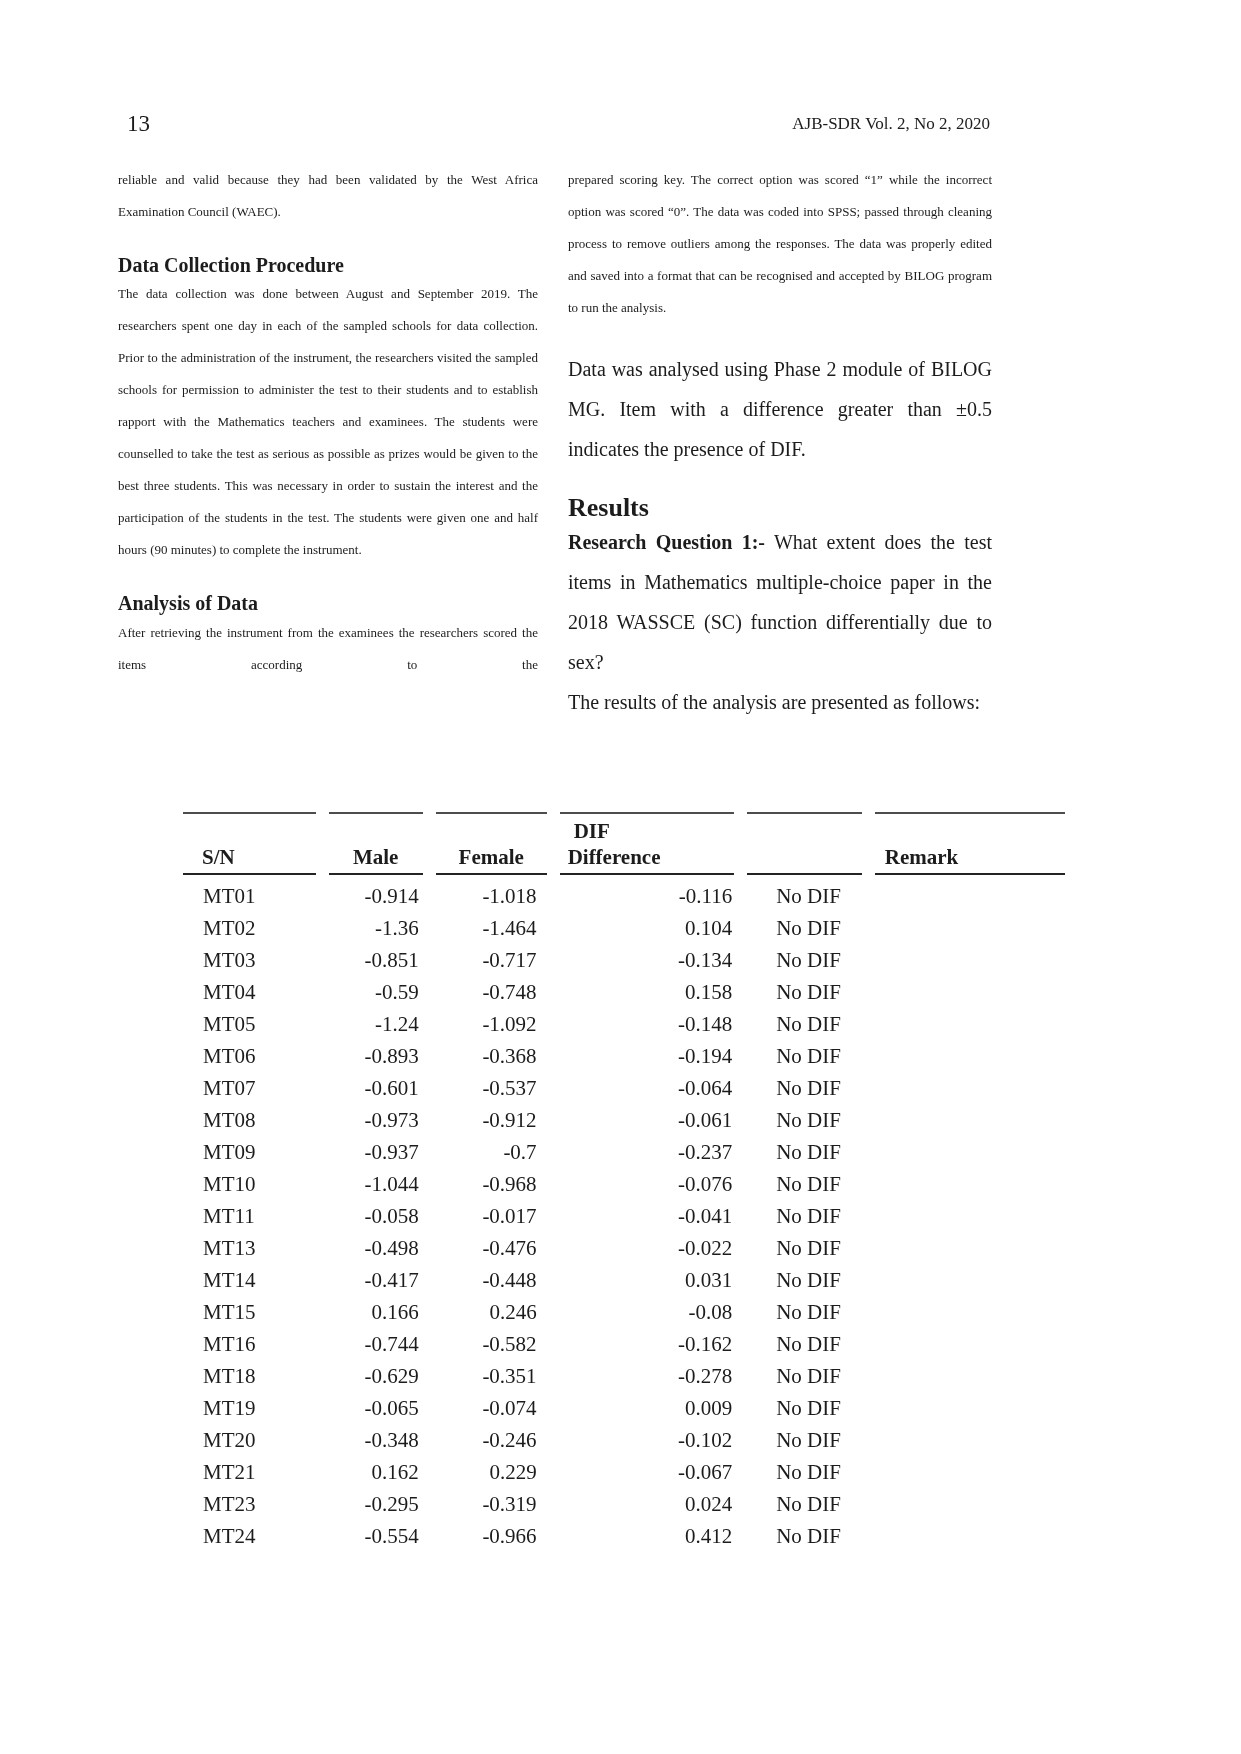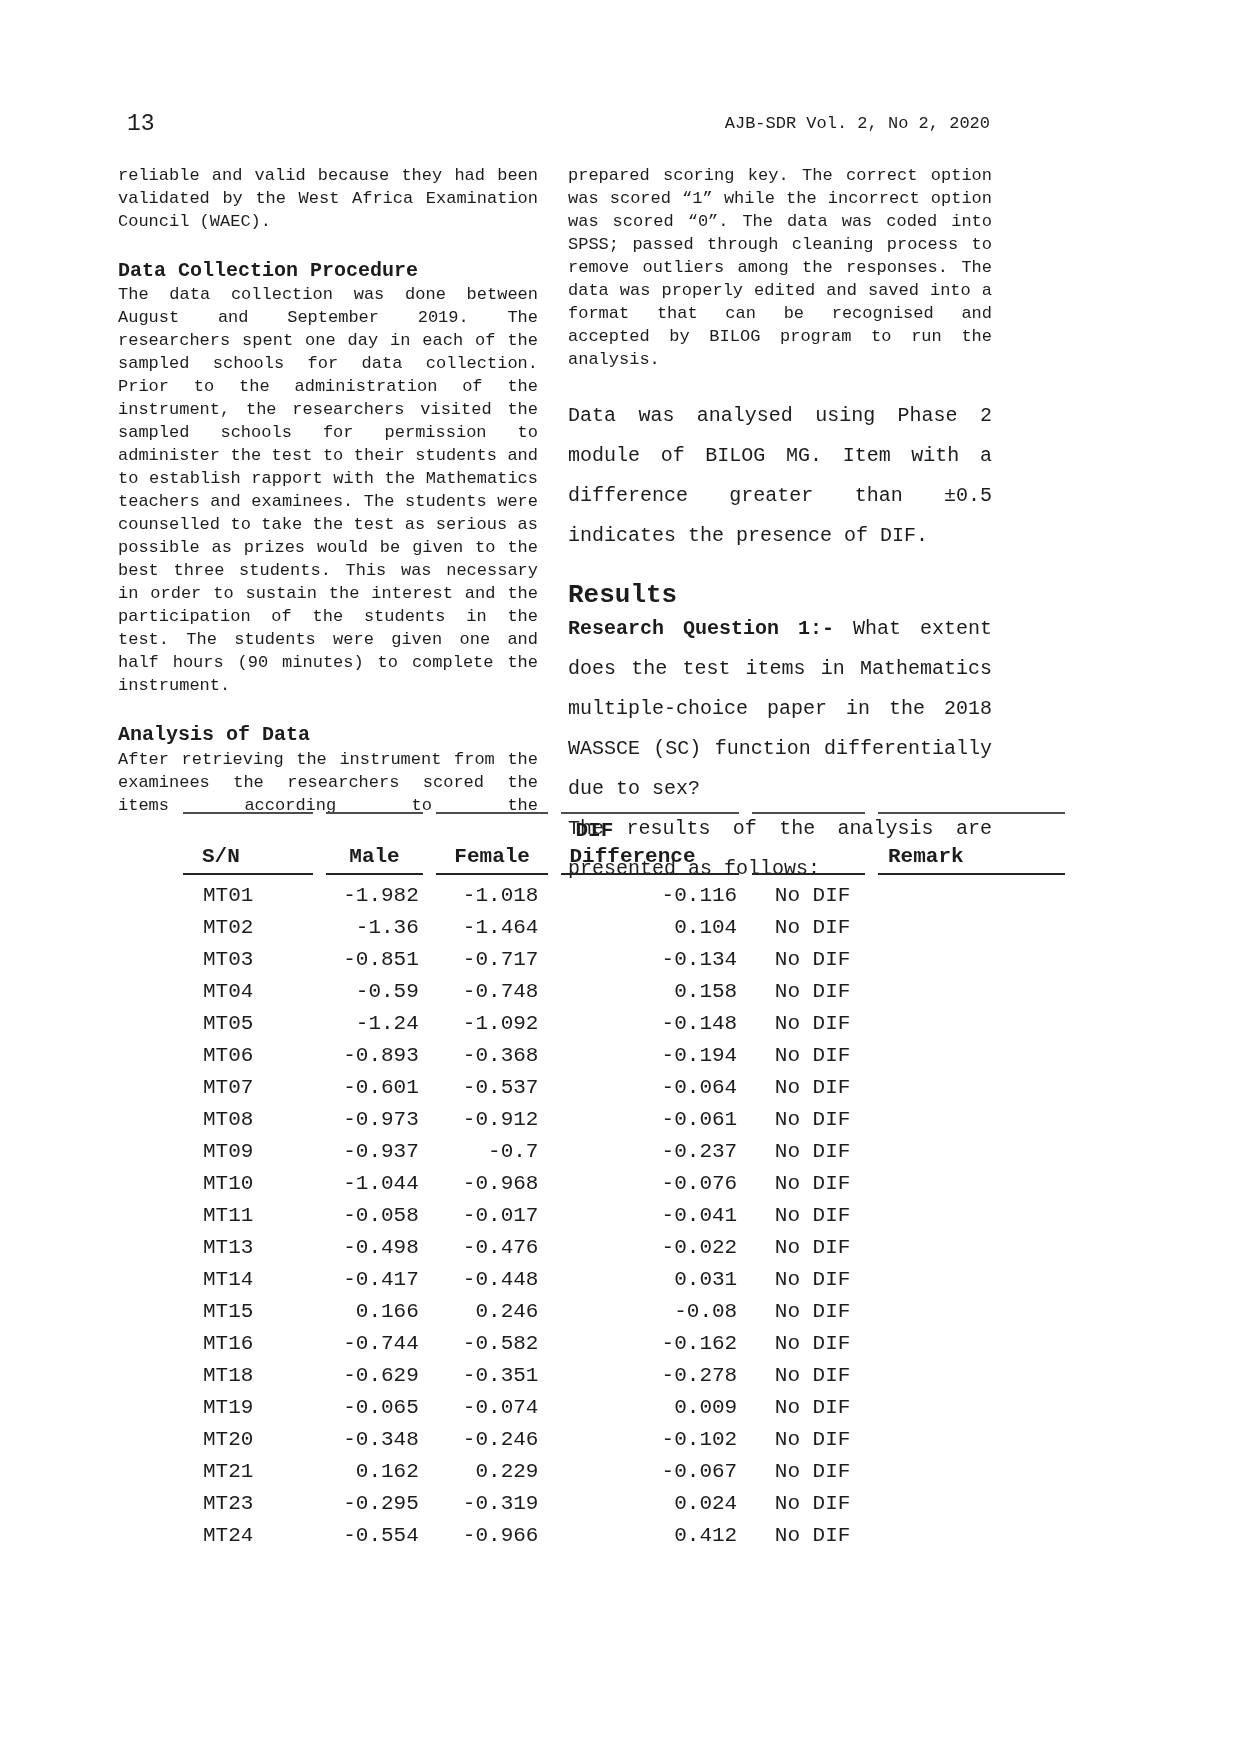--- a/index.html
+++ b/index.html
@@ -1,38 +1,38 @@
 <!DOCTYPE html>
 <html><head>
 <meta charset="utf-8">
 <style>
   html,body{margin:0;padding:0;background:#ffffff;}
   .page{
     position:relative;
     width:1241px;height:1754px;
     background:#ffffff;
-    font-family:Liberation Mono, monospace;
+    font-family:Liberation Serif, serif;
     color:#1c1c1c;
     overflow:hidden;
   }
   .page-header{
     position:absolute;top:110px;left:127px;right:251px;
     display:flex;justify-content:space-between;align-items:flex-start;
   }
   .page-number{font-size:23px;line-height:28px;}
   .journal-ref{font-size:17px;line-height:28px;}
   .columns{
     position:absolute;top:164px;left:118px;
     display:flex;gap:30px;
   }
   .col-left{width:420px;}
   .col-right{width:424px;}
   .body-para{
     margin:0 0 25px 0;
-    font-size:17px;line-height:23px;
+    font-size:13px;line-height:32px;
     text-align:justify;
   }
   .body-para.no-gap{margin-bottom:0;}
   .body-para.stretch-last{text-align-last:justify;}
   .section-heading{
     margin:0;
     font-size:20px;line-height:25.4px;font-weight:bold;
     text-align:left;
   }
   .col-right .big{font-size:20px;line-height:40px;}
@@ -111,21 +111,21 @@
           <th class="col-male">Male</th>
           <th class="col-female">Female</th>
           <th class="col-diff"><span class="dif-top-line">DIF</span><span>Difference</span></th>
           <th class="col-nodif"></th>
           <th class="col-remark">Remark</th>
         </tr>
       </thead>
       <tbody>
           <tr>
             <td class="col-sn">MT01</td>
-            <td class="col-male">-1.982</td>
+            <td class="col-male">-0.914</td>
             <td class="col-female">-1.018</td>
             <td class="col-diff">-0.116</td>
             <td class="col-nodif">No DIF</td>
             <td class="col-remark"></td>
           </tr>
           <tr>
             <td class="col-sn">MT02</td>
             <td class="col-male">-1.36</td>
             <td class="col-female">-1.464</td>
             <td class="col-diff">0.104</td>

